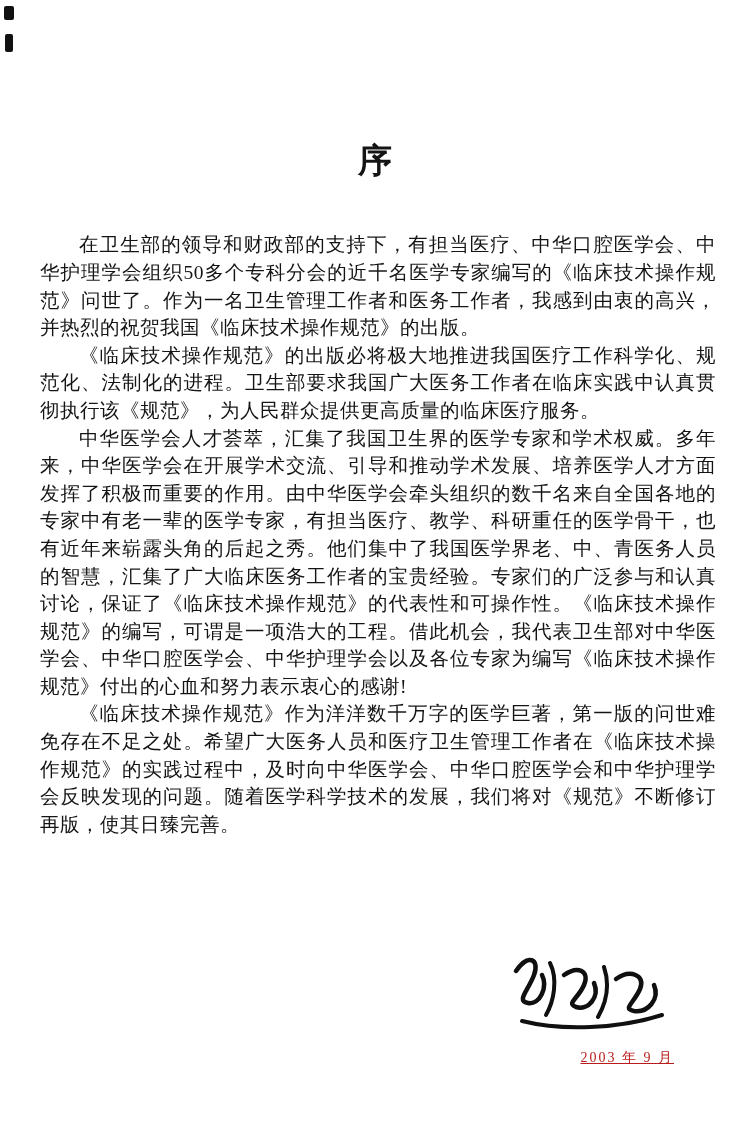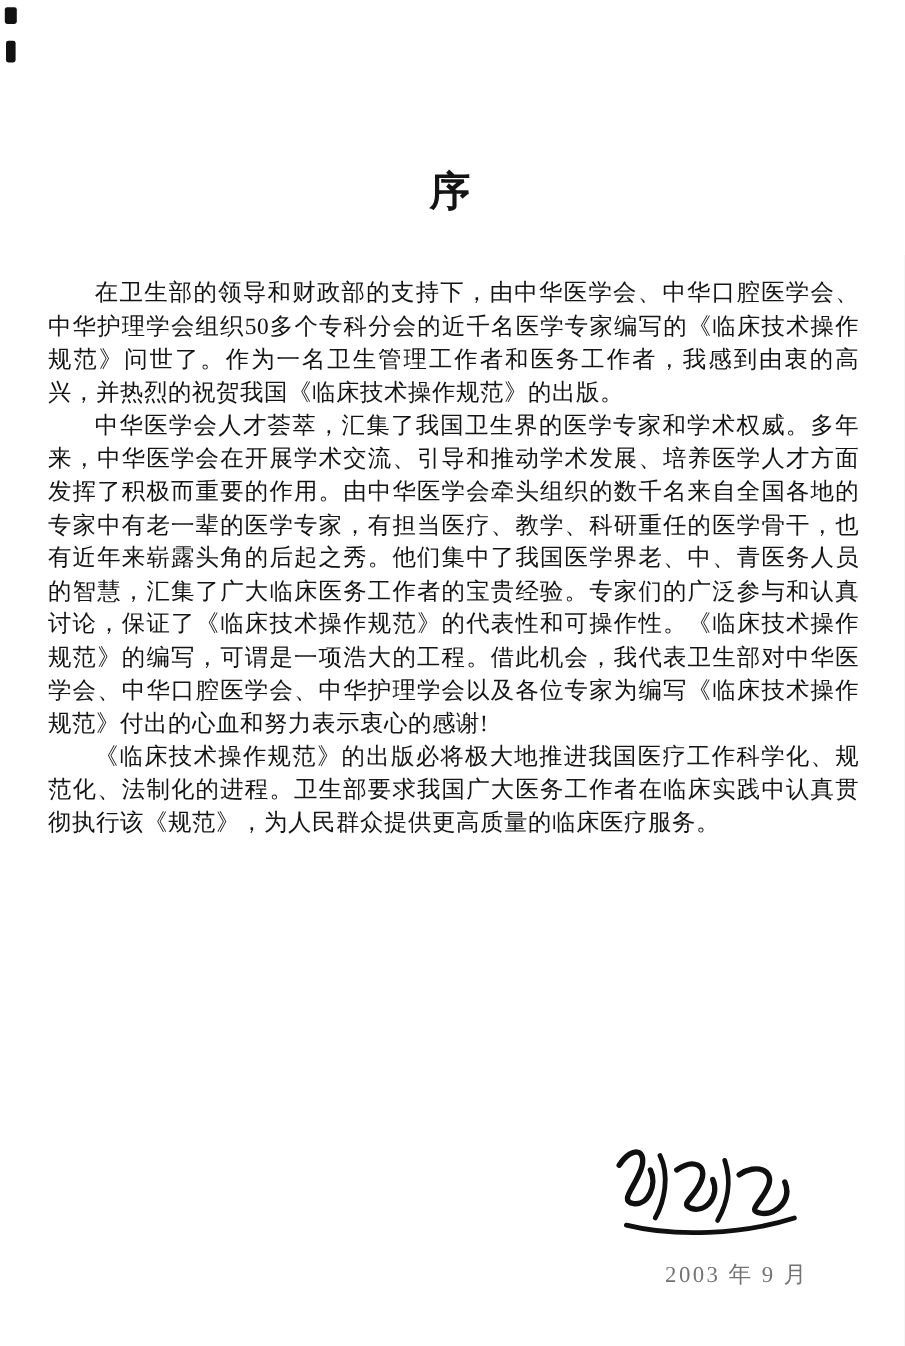--- a/index.html
+++ b/index.html
@@ -51,39 +51,41 @@
     text-align: right;
   }
   .signature-svg {
     display: block;
     margin-left: auto;
     margin-right: 6px;
   }
   .date-line {
     margin-top: 14px;
     margin-right: 10px;
-    font-size: 19px;
+    font-size: 14px;
     letter-spacing: 2px;
-    color: #737373;
+    color: #b91c1c;
+    text-decoration: underline;
   }
 </style>
 </head>
 <body>
 
 <div class="page">
 
   <span class="artifact a1"></span>
   <span class="artifact a2"></span>
 
   <h1 class="title">序</h1>
 
   <div class="body-text">
-    <p>在卫生部的领导和财政部的支持下，由中华医学会、中华口腔医学会、中华护理学会组织50多个专科分会的近千名医学专家编写的《临床技术操作规范》问世了。作为一名卫生管理工作者和医务工作者，我感到由衷的高兴，并热烈的祝贺我国《临床技术操作规范》的出版。</p>
+    <p>在卫生部的领导和财政部的支持下，有担当医疗、中华口腔医学会、中华护理学会组织50多个专科分会的近千名医学专家编写的《临床技术操作规范》问世了。作为一名卫生管理工作者和医务工作者，我感到由衷的高兴，并热烈的祝贺我国《临床技术操作规范》的出版。</p>
+    <p>《临床技术操作规范》的出版必将极大地推进我国医疗工作科学化、规范化、法制化的进程。卫生部要求我国广大医务工作者在临床实践中认真贯彻执行该《规范》，为人民群众提供更高质量的临床医疗服务。</p>
     <p>中华医学会人才荟萃，汇集了我国卫生界的医学专家和学术权威。多年来，中华医学会在开展学术交流、引导和推动学术发展、培养医学人才方面发挥了积极而重要的作用。由中华医学会牵头组织的数千名来自全国各地的专家中有老一辈的医学专家，有担当医疗、教学、科研重任的医学骨干，也有近年来崭露头角的后起之秀。他们集中了我国医学界老、中、青医务人员的智慧，汇集了广大临床医务工作者的宝贵经验。专家们的广泛参与和认真讨论，保证了《临床技术操作规范》的代表性和可操作性。《临床技术操作规范》的编写，可谓是一项浩大的工程。借此机会，我代表卫生部对中华医学会、中华口腔医学会、中华护理学会以及各位专家为编写《临床技术操作规范》付出的心血和努力表示衷心的感谢!</p>
-    <p>《临床技术操作规范》的出版必将极大地推进我国医疗工作科学化、规范化、法制化的进程。卫生部要求我国广大医务工作者在临床实践中认真贯彻执行该《规范》，为人民群众提供更高质量的临床医疗服务。</p>
+    <p>《临床技术操作规范》作为洋洋数千万字的医学巨著，第一版的问世难免存在不足之处。希望广大医务人员和医疗卫生管理工作者在《临床技术操作规范》的实践过程中，及时向中华医学会、中华口腔医学会和中华护理学会反映发现的问题。随着医学科学技术的发展，我们将对《规范》不断修订再版，使其日臻完善。</p>
   </div>
 
   <div class="signature-block">
     <svg class="signature-svg" width="180" height="90" viewBox="0 0 180 90" fill="none" stroke="#101010" stroke-linecap="round" stroke-linejoin="round">
       <path d="M18,26 C30,8 42,14 36,30 C30,46 18,56 30,58 C42,60 50,42 44,30" stroke-width="4.5"></path>
       <path d="M52,18 C60,34 56,56 48,70" stroke-width="4"></path>
       <path d="M66,30 C80,20 92,26 86,40 C80,54 68,58 78,62 C90,66 102,52 96,38" stroke-width="4.5"></path>
       <path d="M106,22 C112,40 108,58 100,72" stroke-width="4"></path>
       <path d="M118,34 C132,24 148,30 142,44 C136,58 124,64 136,66 C150,68 162,54 156,40" stroke-width="4.5"></path>
       <path d="M24,76 C64,86 120,84 164,70" stroke-width="4"></path>

